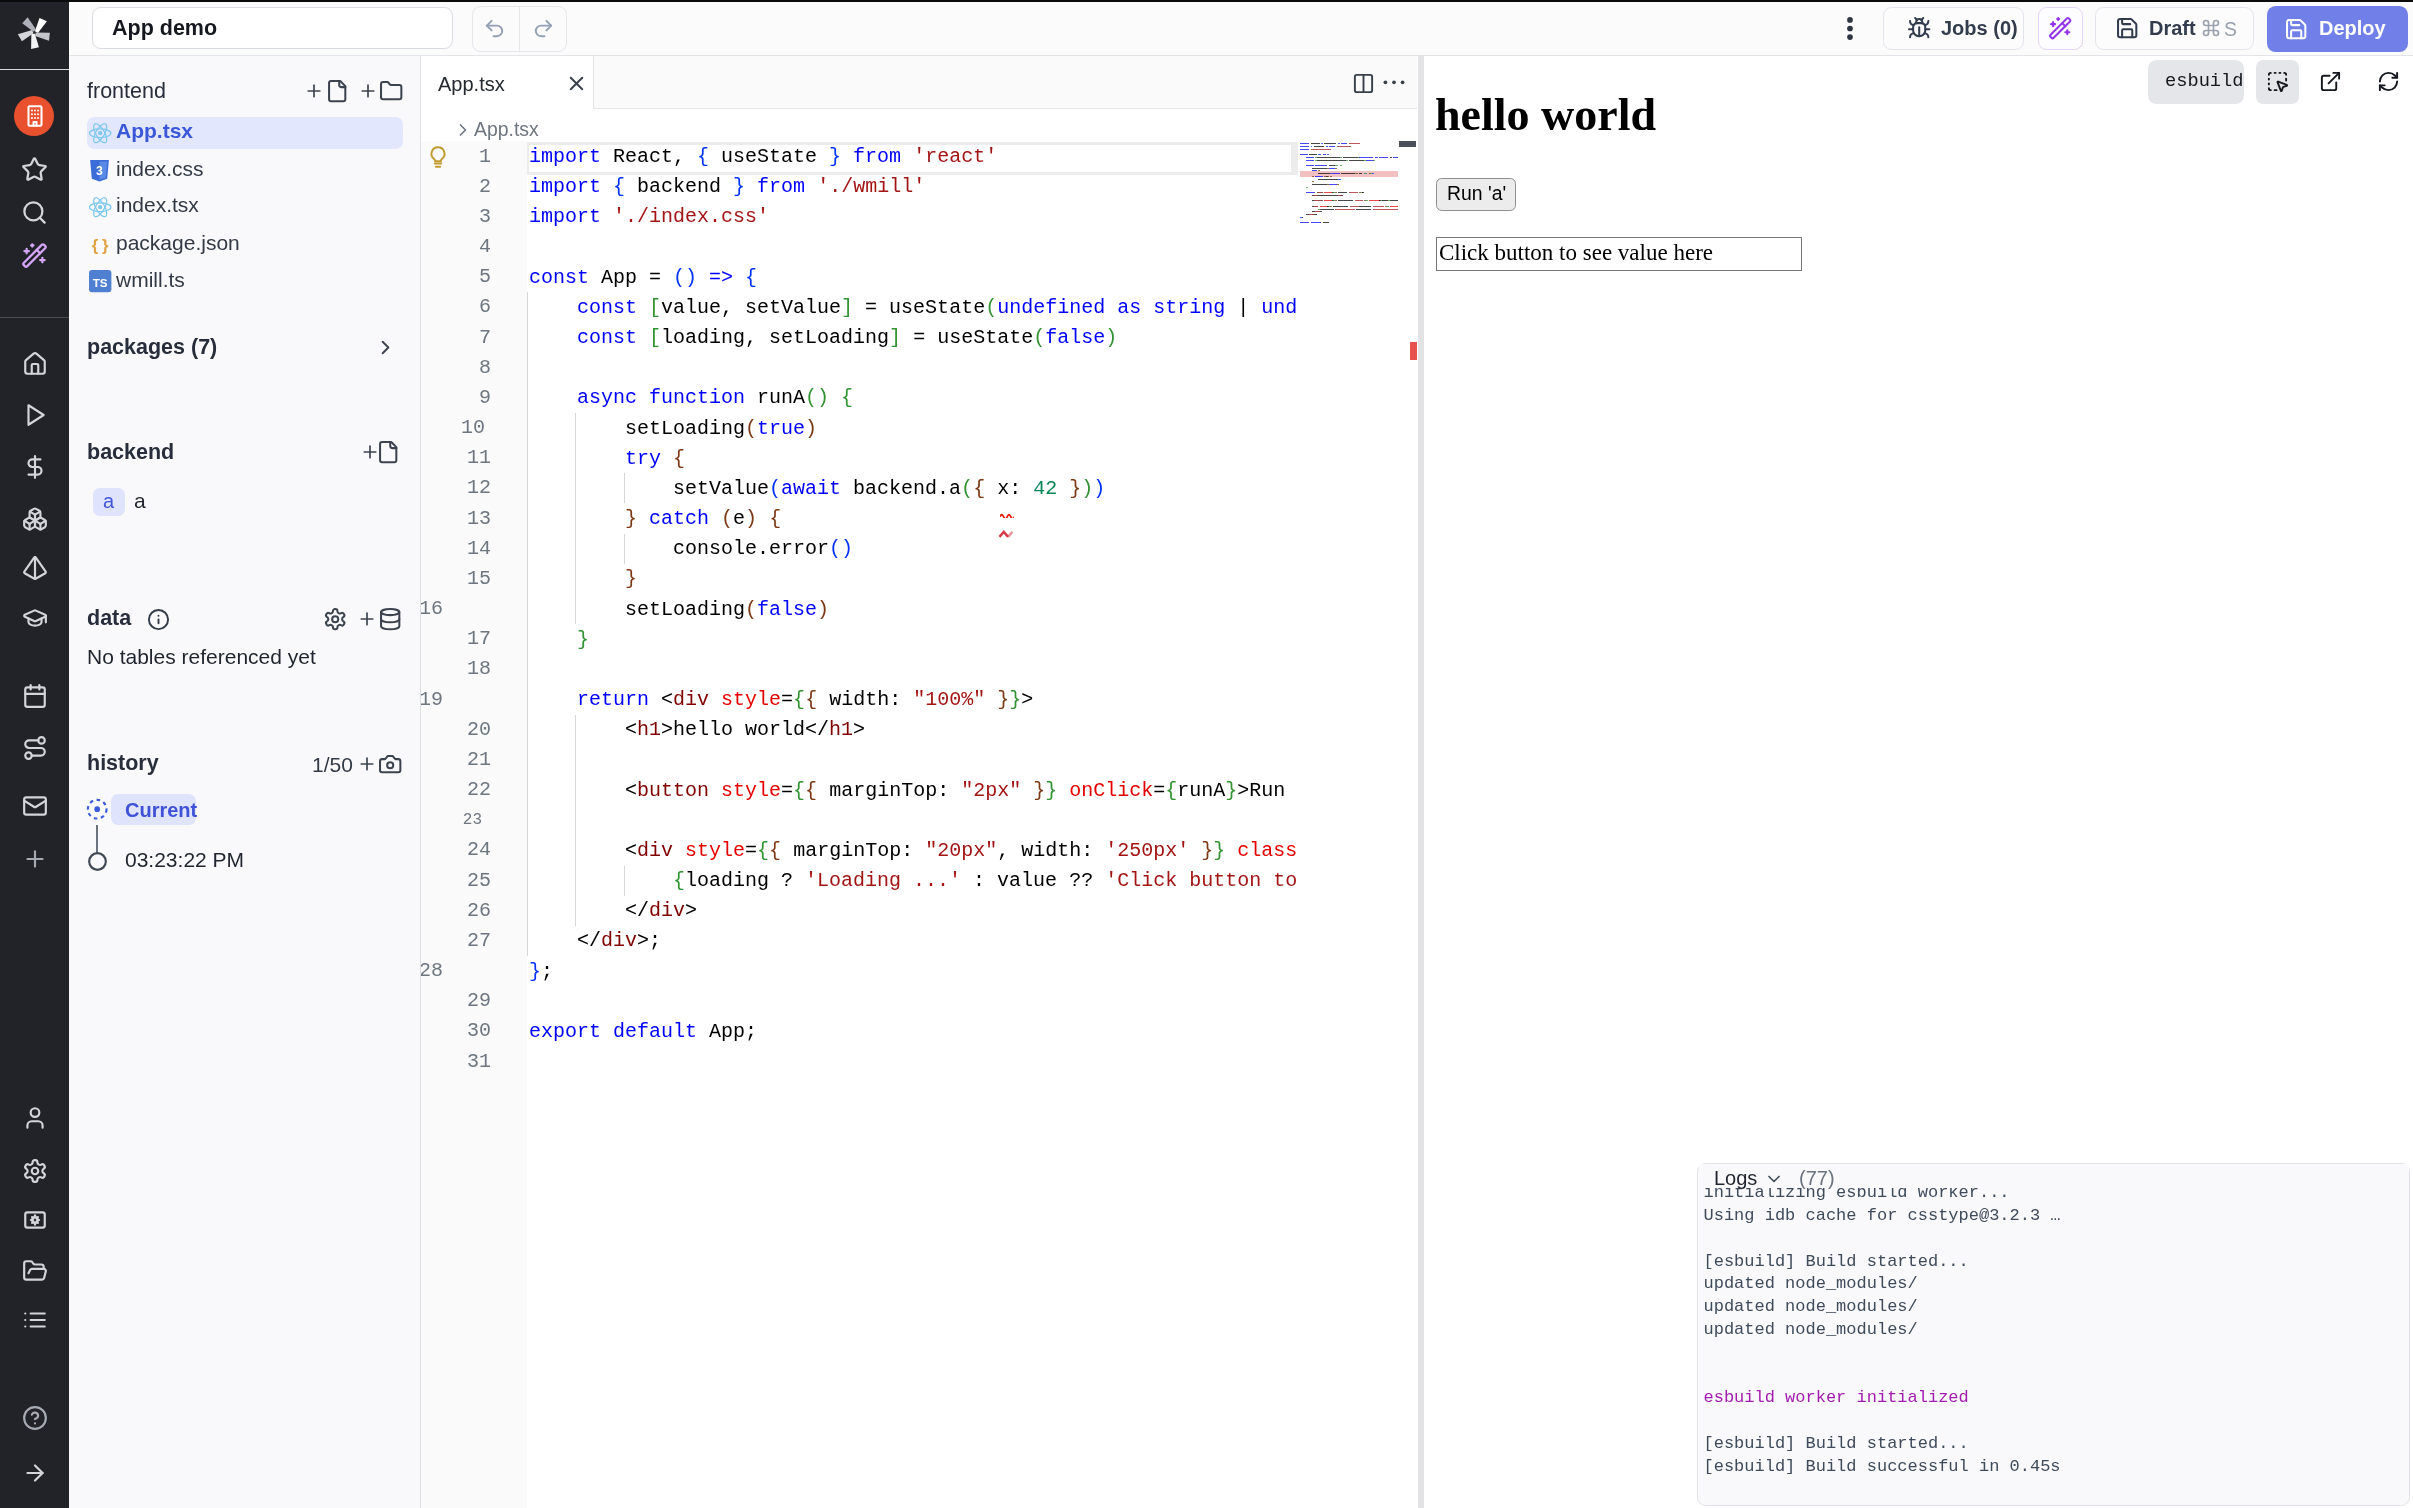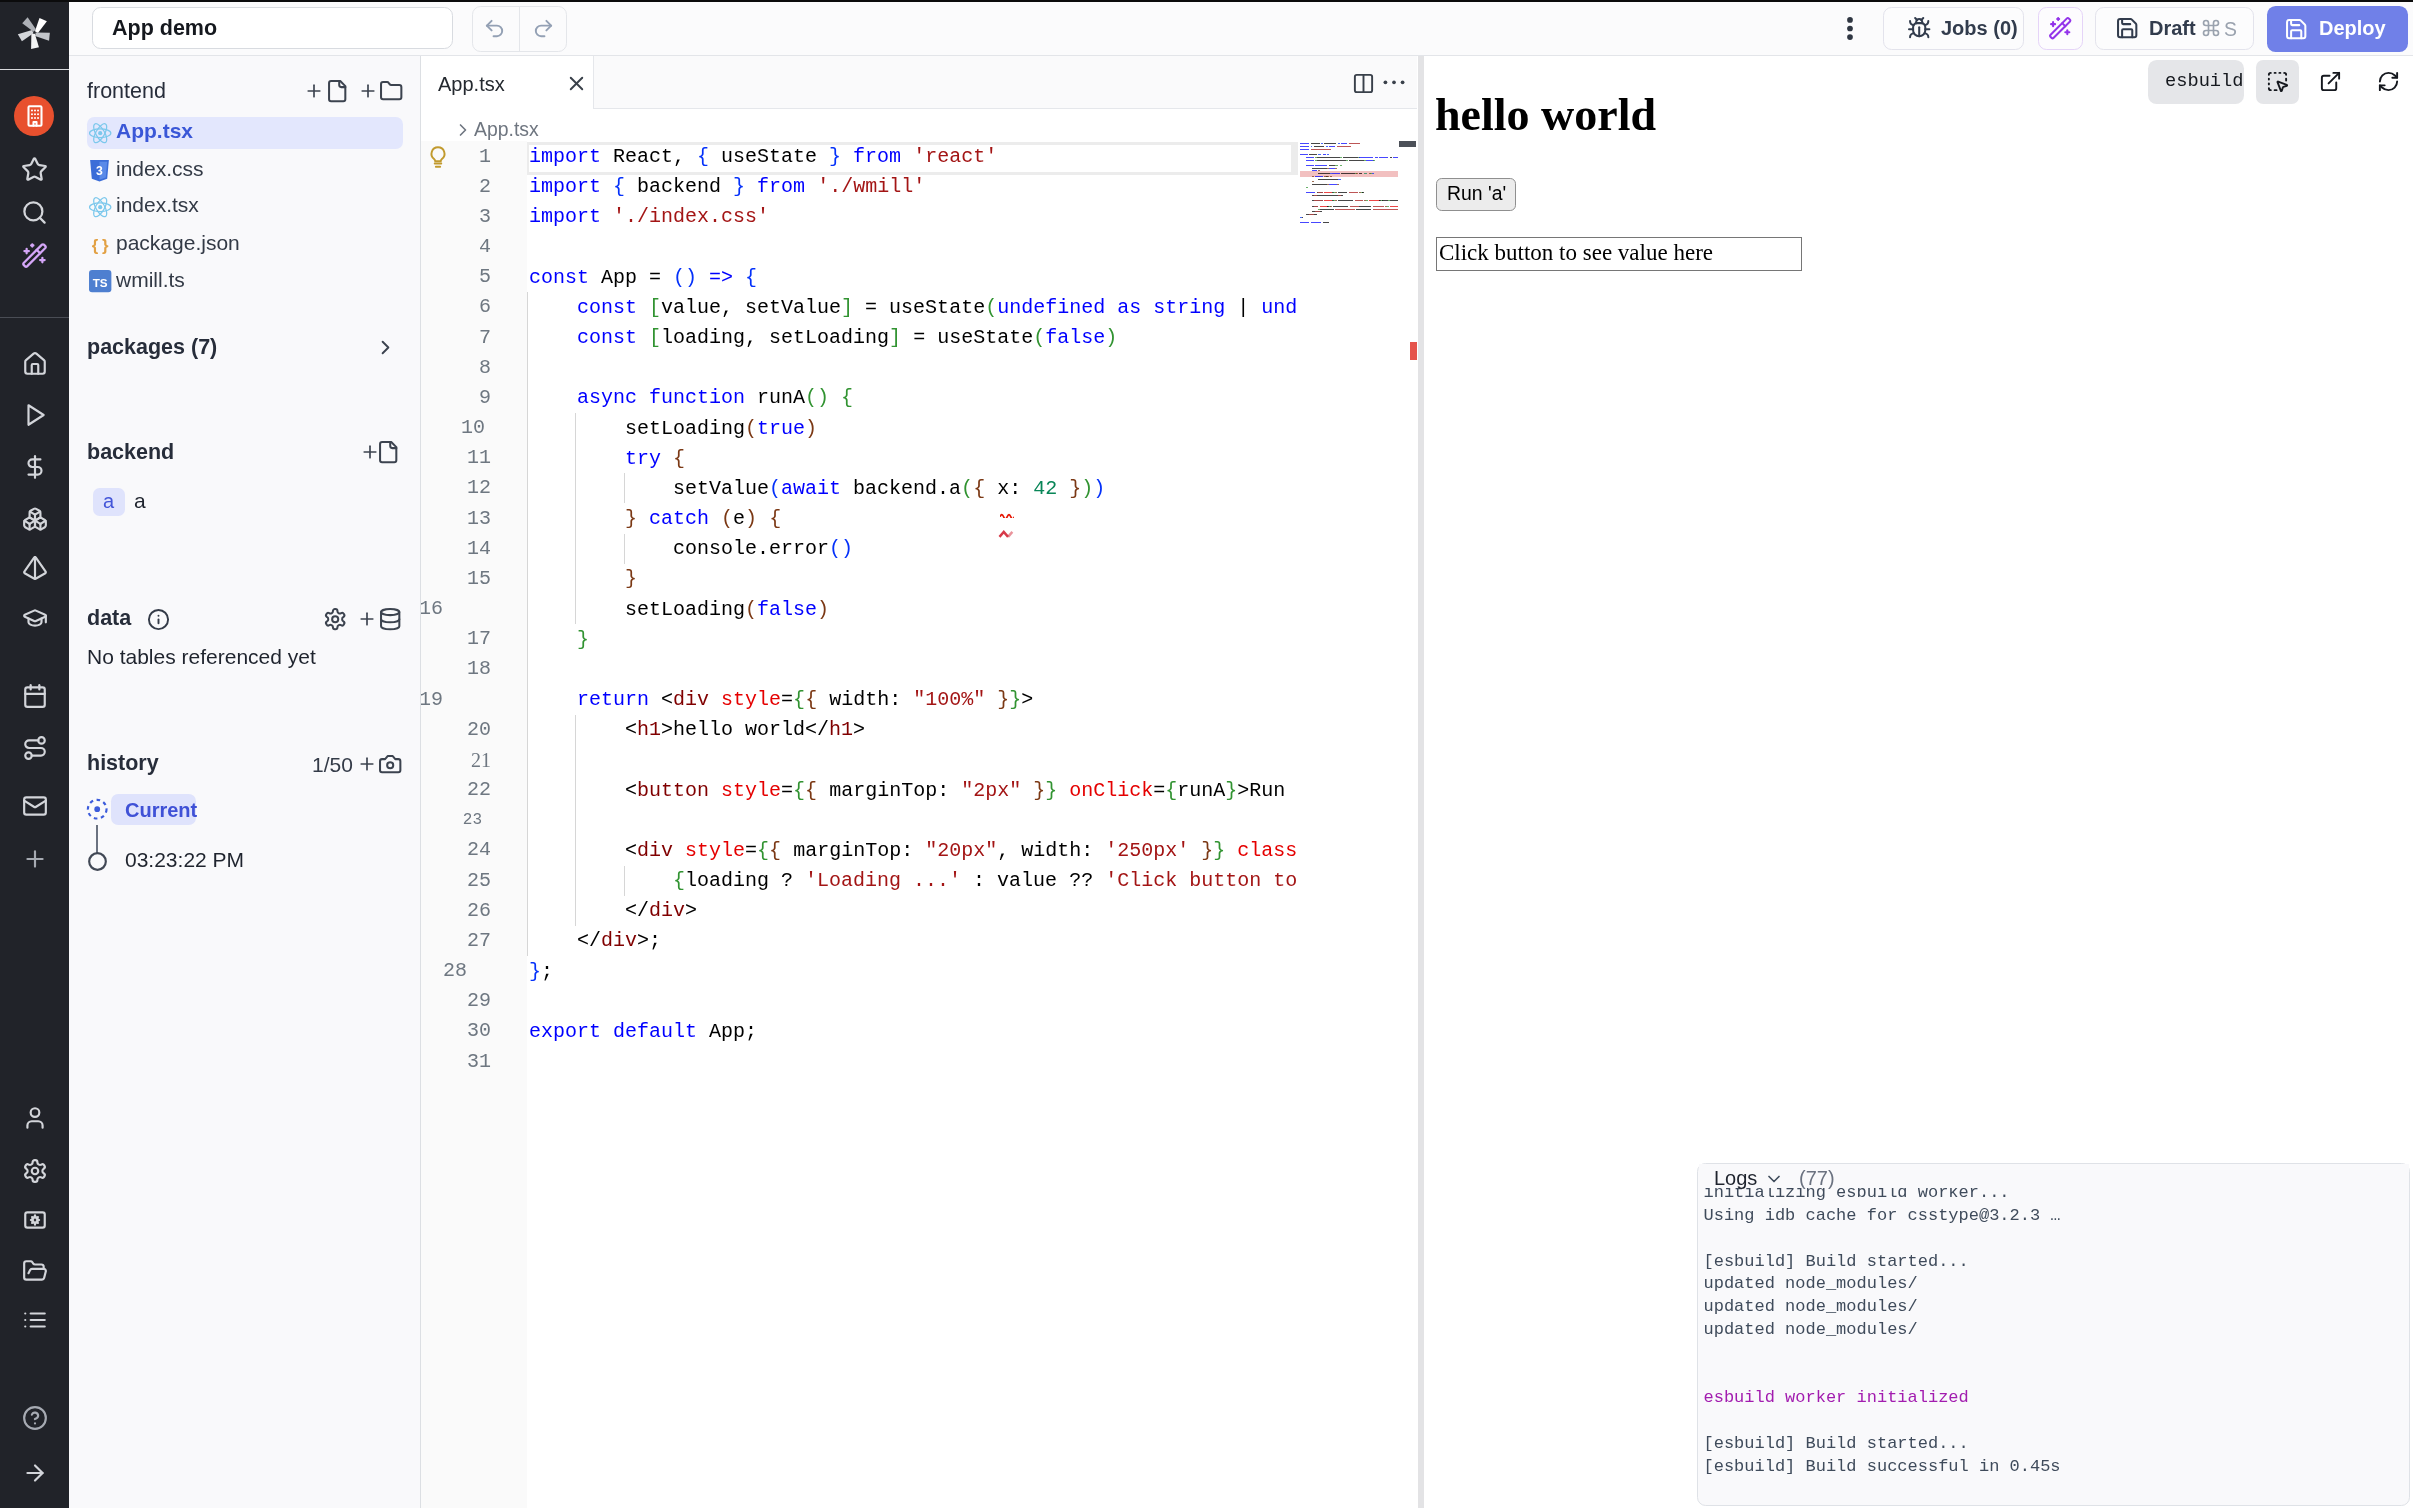--- a/index.html
+++ b/index.html
@@ -349,28 +349,28 @@
 <div style="position:absolute;left:419px;top:443px;white-space:pre;font-family:'Liberation Mono',monospace;font-size:20px;line-height:30px;color:#6e7781;z-index:13"><span style="display:inline-block;width:72px;text-align:right">11</span></div>
 <div style="position:absolute;left:419px;top:473px;white-space:pre;font-family:'Liberation Mono',monospace;font-size:20px;line-height:30px;color:#6e7781;z-index:13"><span style="display:inline-block;width:72px;text-align:right">12</span></div>
 <div style="position:absolute;left:419px;top:504px;white-space:pre;font-family:'Liberation Mono',monospace;font-size:20px;line-height:30px;color:#6e7781;z-index:13"><span style="display:inline-block;width:72px;text-align:right">13</span></div>
 <div style="position:absolute;left:419px;top:534px;white-space:pre;font-family:'Liberation Mono',monospace;font-size:20px;line-height:30px;color:#6e7781;z-index:13"><span style="display:inline-block;width:72px;text-align:right">14</span></div>
 <div style="position:absolute;left:419px;top:564px;white-space:pre;font-family:'Liberation Mono',monospace;font-size:20px;line-height:30px;color:#6e7781;z-index:13"><span style="display:inline-block;width:72px;text-align:right">15</span></div>
 <div style="position:absolute;left:419px;top:594px;white-space:pre;font-family:'Liberation Mono',monospace;font-size:20px;line-height:30px;color:#6e7781;z-index:13"><span style="display:inline-block;width:72px;text-align:left">16</span></div>
 <div style="position:absolute;left:419px;top:624px;white-space:pre;font-family:'Liberation Mono',monospace;font-size:20px;line-height:30px;color:#6e7781;z-index:13"><span style="display:inline-block;width:72px;text-align:right">17</span></div>
 <div style="position:absolute;left:419px;top:654px;white-space:pre;font-family:'Liberation Mono',monospace;font-size:20px;line-height:30px;color:#6e7781;z-index:13"><span style="display:inline-block;width:72px;text-align:right">18</span></div>
 <div style="position:absolute;left:419px;top:685px;white-space:pre;font-family:'Liberation Mono',monospace;font-size:20px;line-height:30px;color:#6e7781;z-index:13"><span style="display:inline-block;width:72px;">19</span></div>
 <div style="position:absolute;left:419px;top:715px;white-space:pre;font-family:'Liberation Mono',monospace;font-size:20px;line-height:30px;color:#6e7781;z-index:13"><span style="display:inline-block;width:72px;text-align:right">20</span></div>
-<div style="position:absolute;left:419px;top:745px;white-space:pre;font-family:Liberation Serif, serif;font-size:20px;line-height:30px;color:#6e7781;z-index:13"><span style="display:inline-block;width:72px;text-align:right">21</span></div>
+<div style="position:absolute;left:419px;top:745px;white-space:pre;font-family:Liberation Mono, monospace;font-size:20px;line-height:30px;color:#6e7781;z-index:13"><span style="display:inline-block;width:72px;text-align:right">21</span></div>
 <div style="position:absolute;left:419px;top:775px;white-space:pre;font-family:'Liberation Mono',monospace;font-size:20px;line-height:30px;color:#6e7781;z-index:13"><span style="display:inline-block;width:72px;text-align:right">22</span></div>
 <div style="position:absolute;left:410px;top:805px;white-space:pre;font-family:'Liberation Mono',monospace;font-size:16px;line-height:30px;color:#6e7781;z-index:13"><span style="display:inline-block;width:72px;text-align:right">23</span></div>
 <div style="position:absolute;left:419px;top:835px;white-space:pre;font-family:'Liberation Mono',monospace;font-size:20px;line-height:30px;color:#6e7781;z-index:13"><span style="display:inline-block;width:72px;text-align:right">24</span></div>
 <div style="position:absolute;left:419px;top:866px;white-space:pre;font-family:'Liberation Mono',monospace;font-size:20px;line-height:30px;color:#6e7781;z-index:13"><span style="display:inline-block;width:72px;text-align:right">25</span></div>
 <div style="position:absolute;left:419px;top:896px;white-space:pre;font-family:'Liberation Mono',monospace;font-size:20px;line-height:30px;color:#6e7781;z-index:13"><span style="display:inline-block;width:72px;text-align:right">26</span></div>
 <div style="position:absolute;left:419px;top:926px;white-space:pre;font-family:'Liberation Mono',monospace;font-size:20px;line-height:30px;color:#6e7781;z-index:13"><span style="display:inline-block;width:72px;text-align:right">27</span></div>
-<div style="position:absolute;left:419px;top:956px;white-space:pre;font-family:'Liberation Mono',monospace;font-size:20px;line-height:30px;color:#6e7781;z-index:13"><span style="display:inline-block;width:72px;text-align:center">28</span></div>
+<div style="position:absolute;left:419px;top:956px;white-space:pre;font-family:'Liberation Mono',monospace;font-size:20px;line-height:30px;color:#6e7781;z-index:13"><span style="display:inline-block;width:72px;text-align:left">28</span></div>
 <div style="position:absolute;left:419px;top:986px;white-space:pre;font-family:'Liberation Mono',monospace;font-size:20px;line-height:30px;color:#6e7781;z-index:13"><span style="display:inline-block;width:72px;text-align:right">29</span></div>
 <div style="position:absolute;left:419px;top:1016px;white-space:pre;font-family:'Liberation Mono',monospace;font-size:20px;line-height:30px;color:#6e7781;z-index:13"><span style="display:inline-block;width:72px;text-align:right">30</span></div>
 <div style="position:absolute;left:419px;top:1047px;white-space:pre;font-family:'Liberation Mono',monospace;font-size:20px;line-height:30px;color:#6e7781;z-index:13"><span style="display:inline-block;width:72px;text-align:right">31</span></div>
 <div style="position:absolute;left:527px;top:292px;width:1.4px;height:664px;background:#d6d6d6;z-index:12"></div>
 <div style="position:absolute;left:575px;top:413px;width:1.4px;height:211px;background:#d6d6d6;z-index:12"></div>
 <div style="position:absolute;left:575px;top:715px;width:1.4px;height:211px;background:#d6d6d6;z-index:12"></div>
 <div style="position:absolute;left:624px;top:473px;width:1.4px;height:30px;background:#d6d6d6;z-index:12"></div>
 <div style="position:absolute;left:624px;top:534px;width:1.4px;height:30px;background:#d6d6d6;z-index:12"></div>
 <div style="position:absolute;left:624px;top:866px;width:1.4px;height:30px;background:#d6d6d6;z-index:12"></div>
 <div style="position:absolute;left:529px;top:142px;width:768px;height:935px;overflow:hidden;z-index:13">

